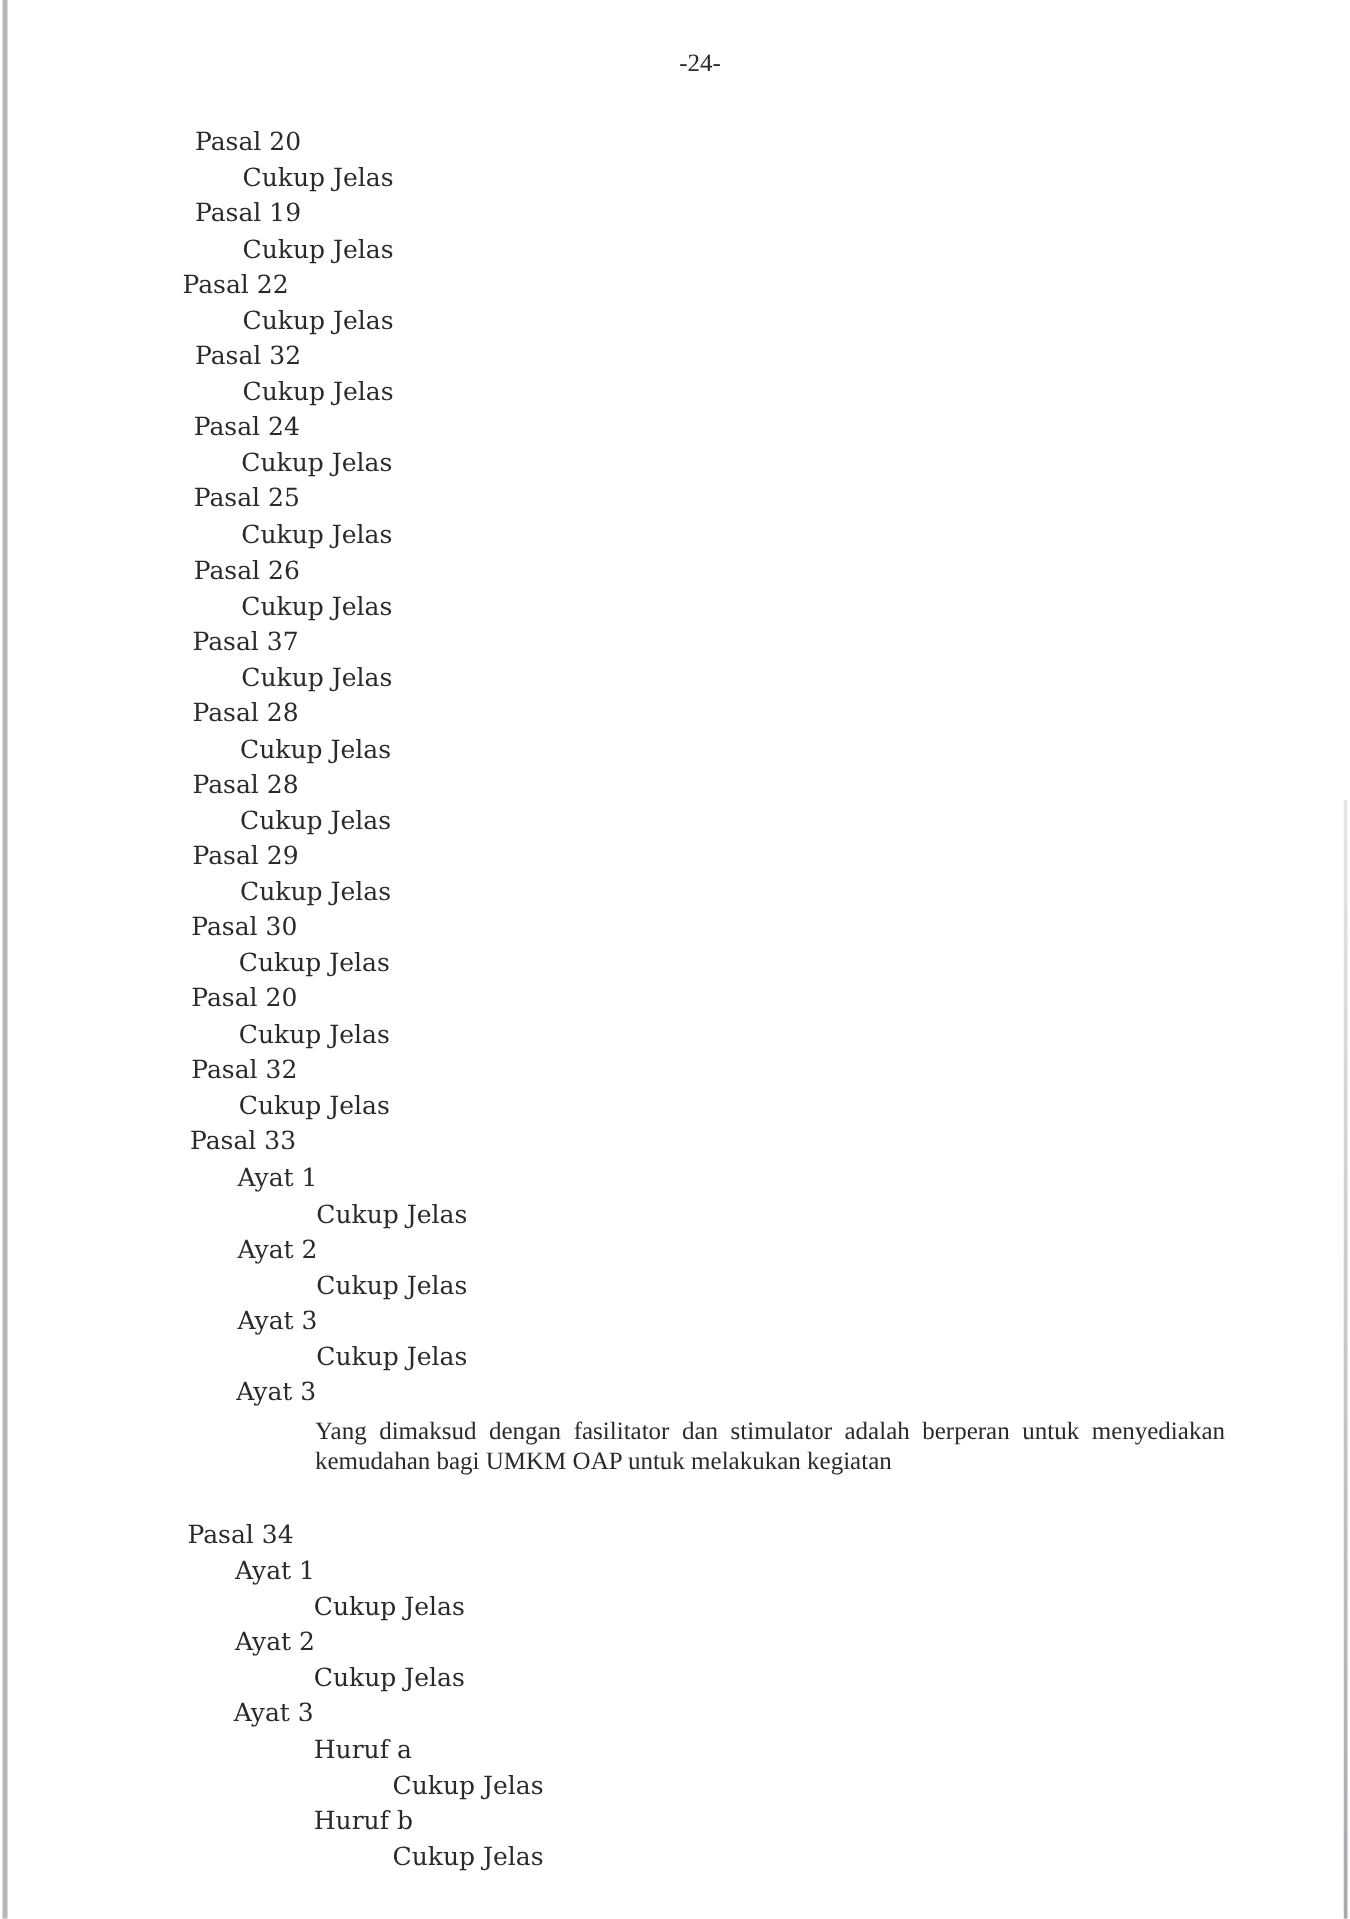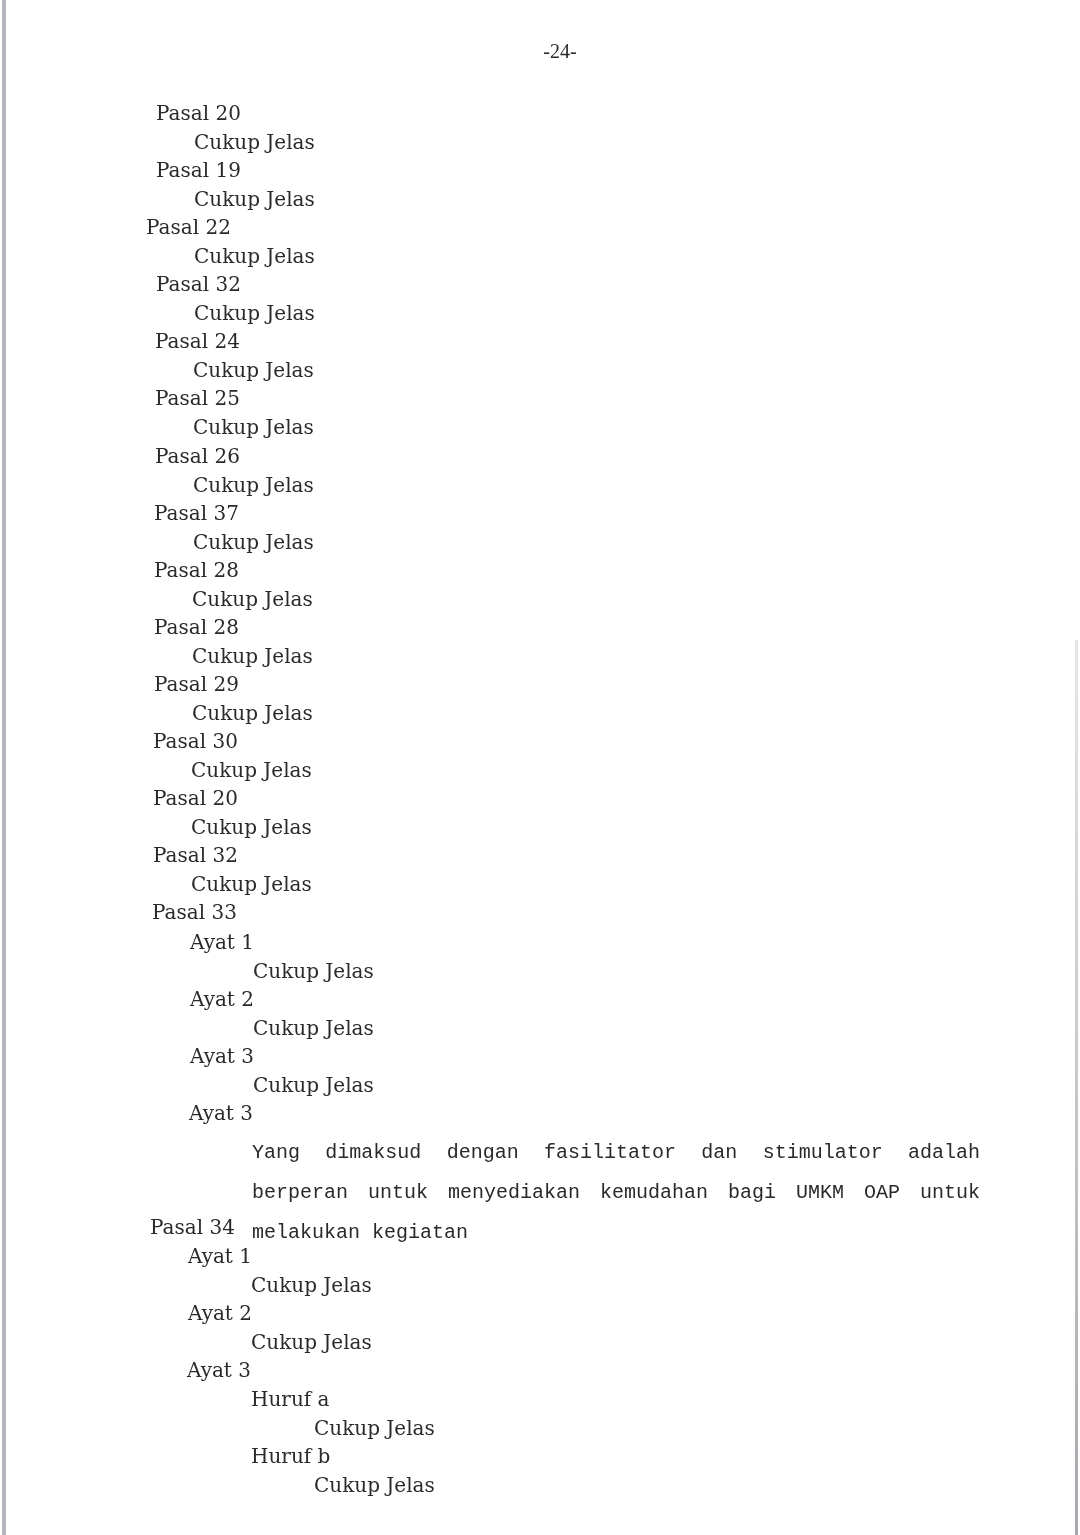--- a/index.html
+++ b/index.html
@@ -8,22 +8,22 @@
     background: #ffffff;
     font-family: "DejaVu Serif", "Liberation Serif", serif;
     color: #2a2a2a;
   }
   .left-edge { position: absolute; left: 2px; top: 0; width: 4px; height: 1535px; background: #b4b6bc; }
   .right-edge { position: absolute; left: 1075px; top: 640px; width: 3px; height: 895px; background: linear-gradient(#e6e6e6, #a8a8ae); }
   .page-number { position: absolute; left: 0; width: 1120px; top: 40px; text-align: center; font-size: 20px; font-family: "Liberation Serif", serif; }
   .line { position: absolute; font-size: 20px; white-space: nowrap; line-height: 24px; text-align: center; }
   .para {
     position: absolute; left: 252px; width: 728px; top: 1133px;
-    font-size: 20px; line-height: 40px; text-align: justify;
-    font-family: Liberation Mono, monospace;
+    font-size: 20px; line-height: 24px; text-align: justify;
+    font-family: Liberation Serif, serif;
   }
 </style>
 </head>
 <body>
 
 <div class="left-edge"></div>
 <div class="right-edge"></div>
 
 <div class="page-number">-24-</div>
 

